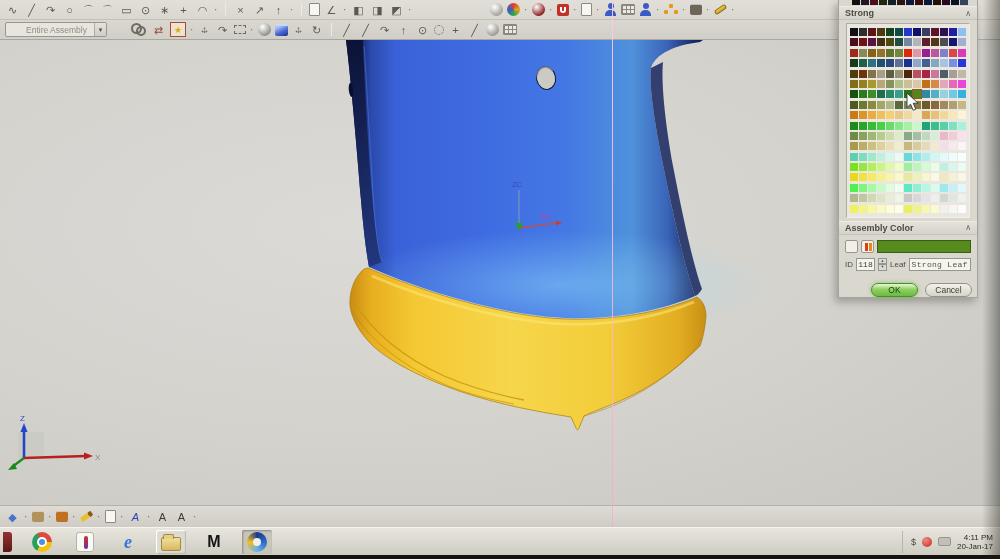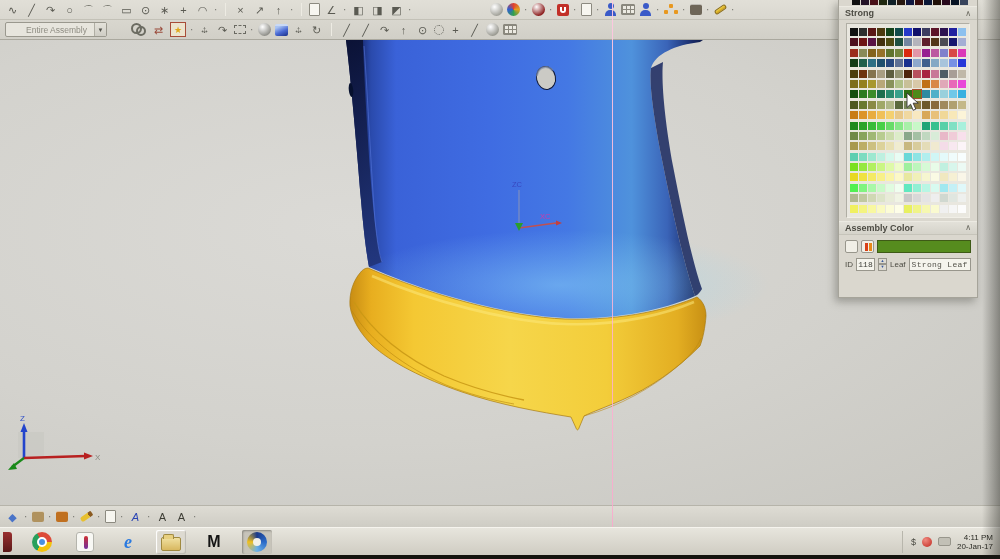--- a/index.html
+++ b/index.html
@@ -566,20 +566,24 @@
   <div class="idrow">
     <span>ID</span>
     <div id="idbox">118</div>
     <div class="spin">
         <span>▲</span>
         <span>▼</span>
       </div>
     <span>Leaf</span>
     <input id="namefield" readonly="" value="Strong Leaf" style="">
   </div>
+  <div class="btnrow">
+    <div class="okbtn">OK</div>
+    <div class="cancelbtn">Cancel</div>
+  </div>
 </div>
 
 <svg id="cursor" width="14" height="20">
   <path d="M1,1 L1,15.5 L4.6,12.2 L7.2,18.3 L9.8,17.1 L7.2,11.2 L12.2,11.2 Z" fill="#fff" stroke="#333" stroke-width=".9"></path>
 </svg>
 
 <div id="bottombar">
     <span class="gi" style="color: rgb(74, 116, 200);">◆</span>
     <span class="dropdot">·</span>
     <div class="cubeic" style="background: rgb(176, 146, 94);"></div>

